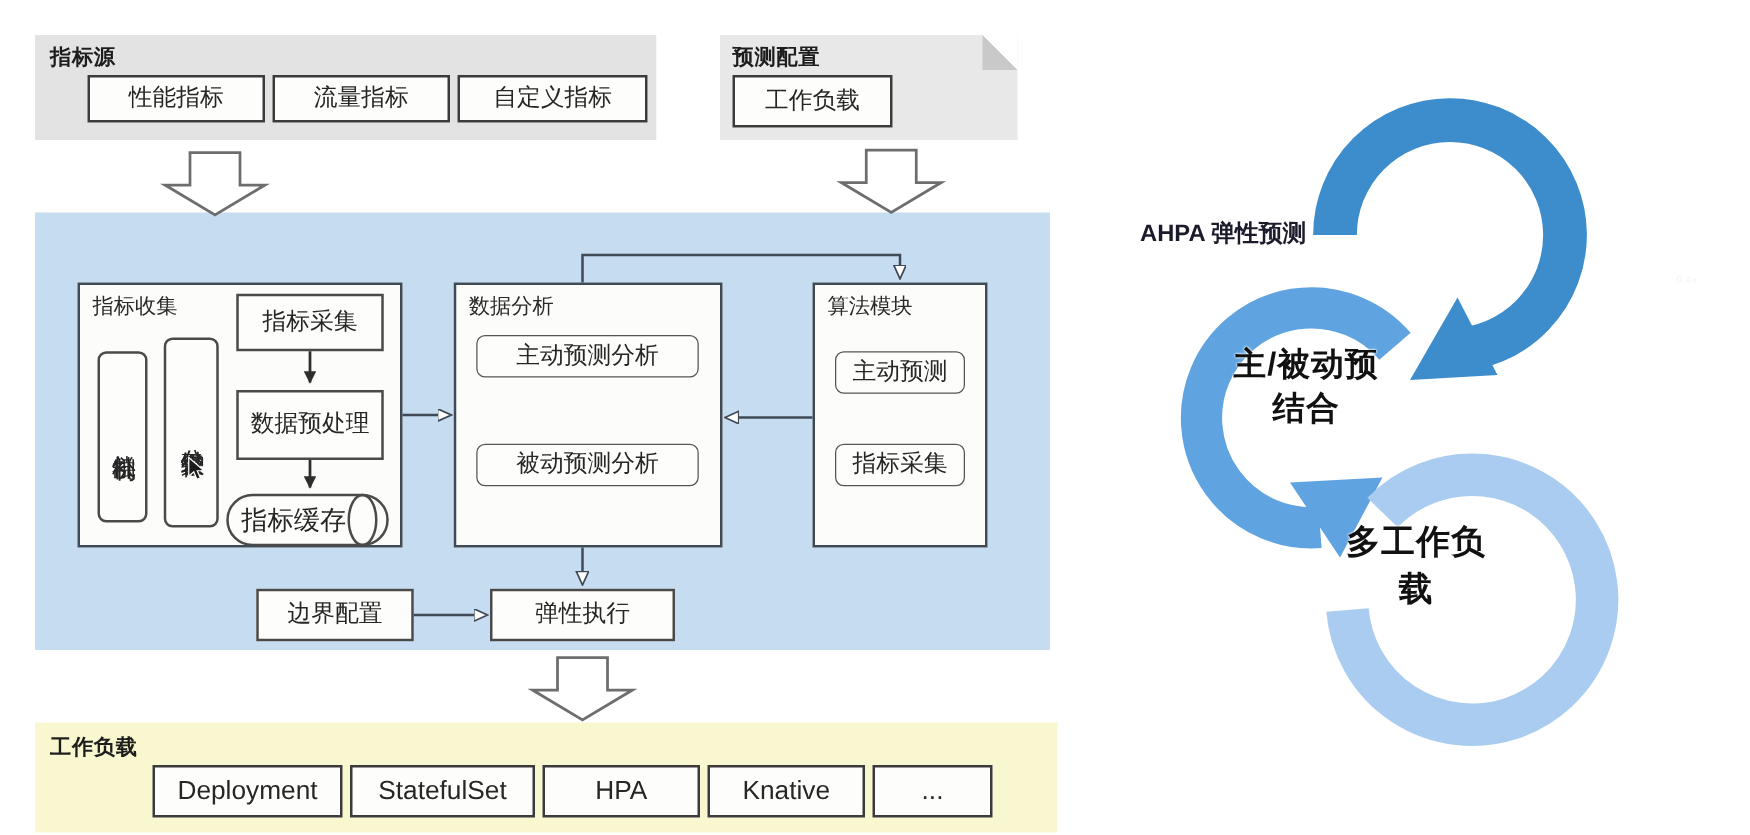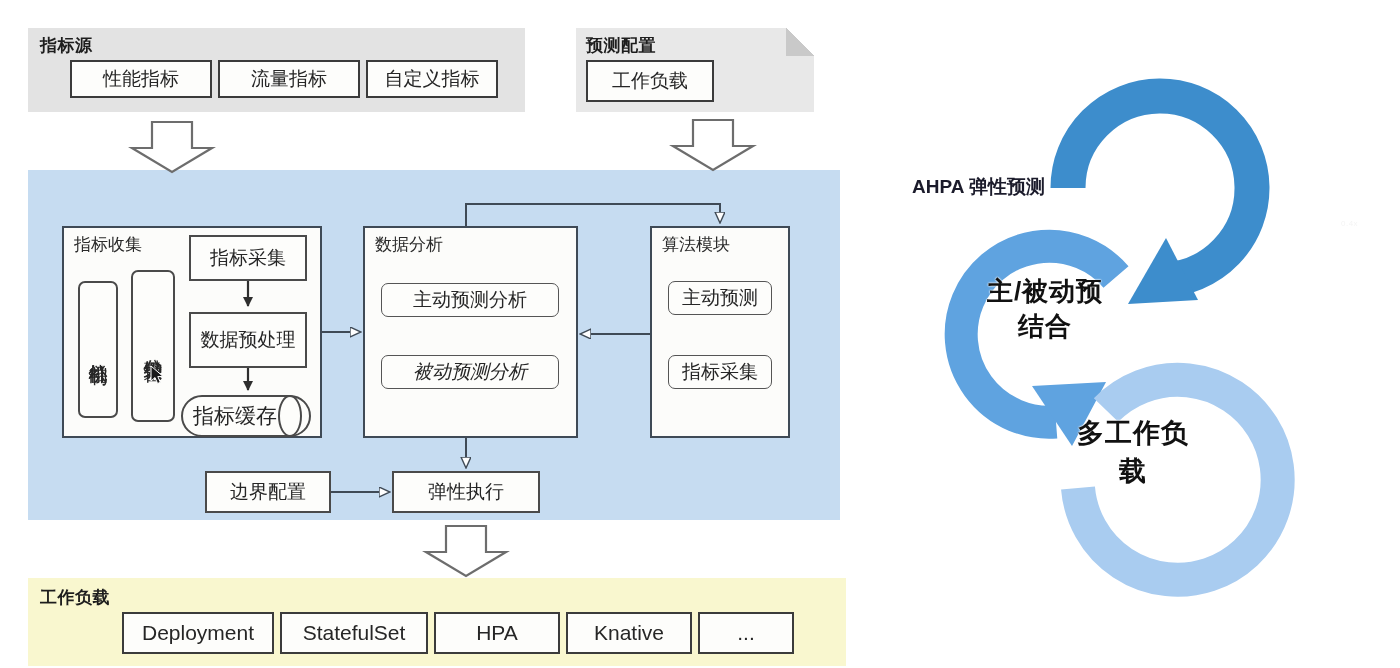--- a/index.html
+++ b/index.html
@@ -81,21 +81,21 @@
 <body>
 
 <div class="panel" id="metric-source-panel">
   <div class="grp-title">指标源</div>
   <div class="node dark" style="left:42px;top:32px;width:142px;height:38px;">
     <span>性能指标</span>
   </div>
   <div class="node dark" style="left:190px;top:32px;width:142px;height:38px;">
     <span>流量指标</span>
   </div>
-  <div class="node dark" style="left:338px;top:32px;width:132px;height:38px;">
+  <div class="node dark" style="left:338px;top:32px;width:152px;height:38px;">
     <span>自定义指标</span>
   </div>
 </div>
 
 <div class="panel" id="predict-config-panel">
   <div class="fold"></div>
   <div class="grp-title">预测配置</div>
   <div class="node dark" style="left:10px;top:32px;width:128px;height:42px;">
     <span>工作负载</span>
   </div>
@@ -123,24 +123,24 @@
   <svg width="132" height="44" viewBox="0 0 132 44">
     <path d="M22 2 H110 A20 20 0 0 1 110 42 H22 A20 20 0 0 1 22 2 Z" fill="#fdfdfb" stroke="#4a4a4a" stroke-width="2"></path>
     <ellipse cx="110" cy="22" rx="11" ry="20" fill="none" stroke="#4a4a4a" stroke-width="2"></ellipse>
   </svg>
   <span>指标缓存</span>
 </div>
 
 <div class="module" style="left:363px;top:226px;width:215px;height:212px;">
   <div class="mod-label">数据分析</div>
 </div>
-<div class="node round thin" style="left:381px;top:283px;width:178px;height:34px;">
+<div class="node round thin" style="left:381px;top:268px;width:178px;height:34px;">
   <span>主动预测分析</span>
 </div>
-<div class="node round thin" style="left:381px;top:355px;width:178px;height:34px;font-style:italic;">
+<div class="node round thin" style="left:381px;top:355px;width:178px;height:34px;">
   <span>被动预测分析</span>
 </div>
 
 <div class="module" style="left:650px;top:226px;width:140px;height:212px;">
   <div class="mod-label">算法模块</div>
 </div>
 <div class="node round thin" style="left:668px;top:281px;width:104px;height:34px;">
   <span>主动预测</span>
 </div>
 <div class="node round thin" style="left:668px;top:355px;width:104px;height:34px;">

